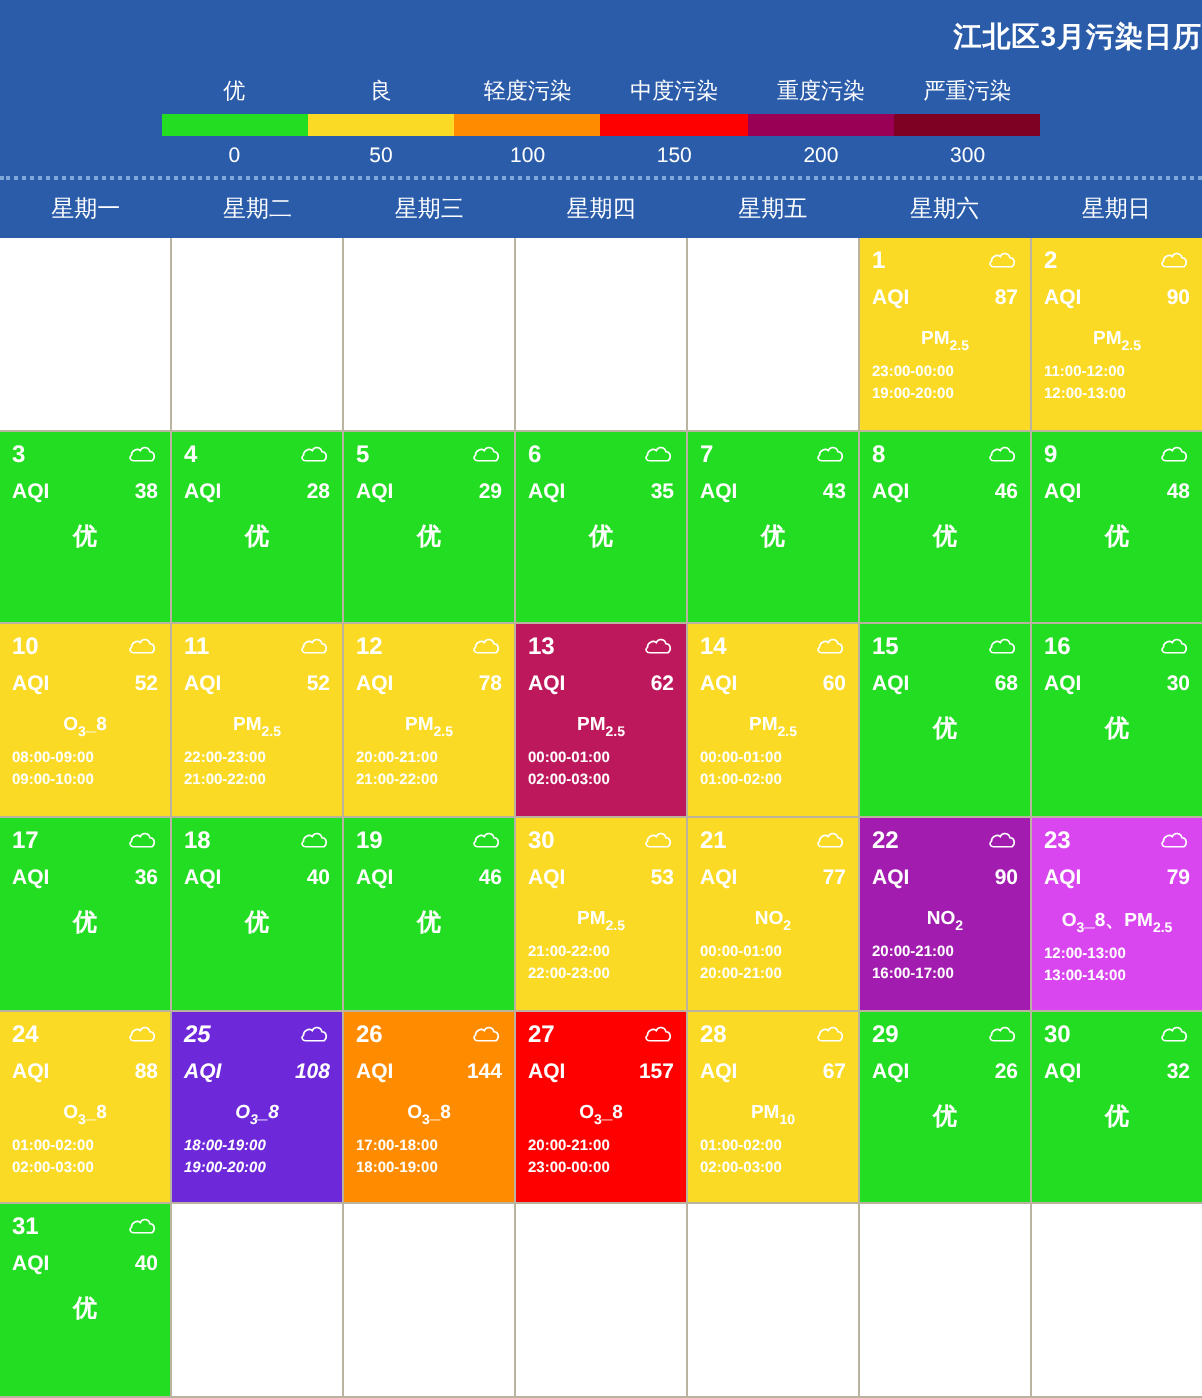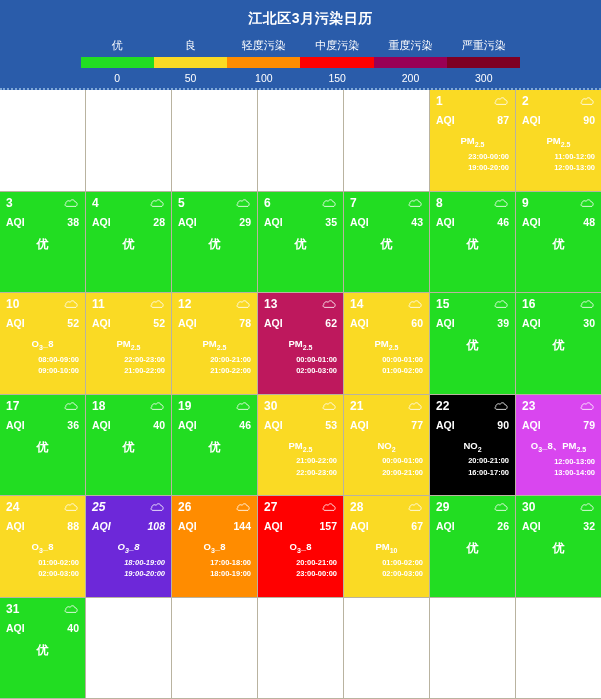--- a/index.html
+++ b/index.html
@@ -15,21 +15,21 @@
   .header {
     background: #2a5caa;
     border-bottom: 2px dotted #7fa8d8;
     padding: 6px 0 4px 0;
     flex: 0 0 auto;
   }
   .title {
     color: #ffffff;
     font-size: 14px;
     font-weight: bold;
-    text-align: center;
+    text-align: right;
     letter-spacing: .5px;
     padding: 4px 0 10px 0;
     margin-left: 20px;
   }
   .legend { width: 440px; margin: 0 auto; }
   .legend-labels, .legend-ticks { display: flex; }
   .legend-labels span, .legend-ticks span {
     flex: 1 1 0;
     text-align: center;
     color: #ffffff;
@@ -76,21 +76,21 @@
     text-align: center; font-size: 12px; font-weight: bold;
     margin-top: 8px;
   }
   .pollutant {
     text-align: center; font-size: 9.5px; font-weight: bold;
     margin-top: 9px; white-space: nowrap;
   }
   .pollutant sub { font-size: 7px; }
   .hours { margin-top: 3px; }
   .hours div {
-    text-align: right; font-size: 7.5px; font-weight: bold;
+    text-align: left; font-size: 7.5px; font-weight: bold;
     line-height: 1.5;
   }
 </style>
 </head>
 <body>
 
 <div class="calendar-wrap">
 
   <div class="header">
     <div class="title">江北区3月污染日历</div>
@@ -115,20 +115,29 @@
           <span>0</span>
           <span>50</span>
           <span>100</span>
           <span>150</span>
           <span>200</span>
           <span>300</span>
         </div>
     </div>
   </div>
 
+  <div class="weekdays">
+      <div>星期一</div>
+      <div>星期二</div>
+      <div>星期三</div>
+      <div>星期四</div>
+      <div>星期五</div>
+      <div>星期六</div>
+      <div>星期日</div>
+    </div>
 
   <div class="grid">
       <div class="week">
         <div class="cell empty"></div>
         <div class="cell empty"></div>
         <div class="cell empty"></div>
         <div class="cell empty"></div>
         <div class="cell empty"></div>
         <div class="cell filled" style="background: rgb(250, 218, 36);">
           <div class="row-top">
@@ -376,21 +385,21 @@
           <div class="row-top">
             <span class="daynum">15</span>
             <span>
               <svg class="cloud-icon" viewBox="0 0 20 13">
                 <path d="M4 11 C1.4 11 0.6 8.6 2.3 7.4 C2.2 4.2 6 2.4 8.2 4.3 C9.4 1.2 14 1.6 14.6 5 C17.6 4.8 18.6 9 16 11 Z" fill="none" stroke="#ffffff" stroke-width="1.1"></path>
               </svg>
             </span>
           </div>
           <div class="row-aqi">
             <span>AQI</span>
-            <span>39</span>
+            <span>68</span>
           </div>
           <div class="level">优</div>
         </div>
         <div class="cell filled" style="background: rgb(34, 221, 34);">
           <div class="row-top">
             <span class="daynum">16</span>
             <span>
               <svg class="cloud-icon" viewBox="0 0 20 13">
                 <path d="M4 11 C1.4 11 0.6 8.6 2.3 7.4 C2.2 4.2 6 2.4 8.2 4.3 C9.4 1.2 14 1.6 14.6 5 C17.6 4.8 18.6 9 16 11 Z" fill="none" stroke="#ffffff" stroke-width="1.1"></path>
               </svg>
@@ -480,21 +489,21 @@
           <div class="row-aqi">
             <span>AQI</span>
             <span>77</span>
           </div>
           <div class="pollutant">NO<sub>2</sub></div>
           <div class="hours">
             <div>00:00-01:00</div>
             <div>20:00-21:00</div>
           </div>
         </div>
-        <div class="cell filled" style="background: #000000;">
+        <div class="cell filled" style="background: #a21caf;">
           <div class="row-top">
             <span class="daynum">22</span>
             <span>
               <svg class="cloud-icon" viewBox="0 0 20 13">
                 <path d="M4 11 C1.4 11 0.6 8.6 2.3 7.4 C2.2 4.2 6 2.4 8.2 4.3 C9.4 1.2 14 1.6 14.6 5 C17.6 4.8 18.6 9 16 11 Z" fill="none" stroke="#ffffff" stroke-width="1.1"></path>
               </svg>
             </span>
           </div>
           <div class="row-aqi">
             <span>AQI</span>

